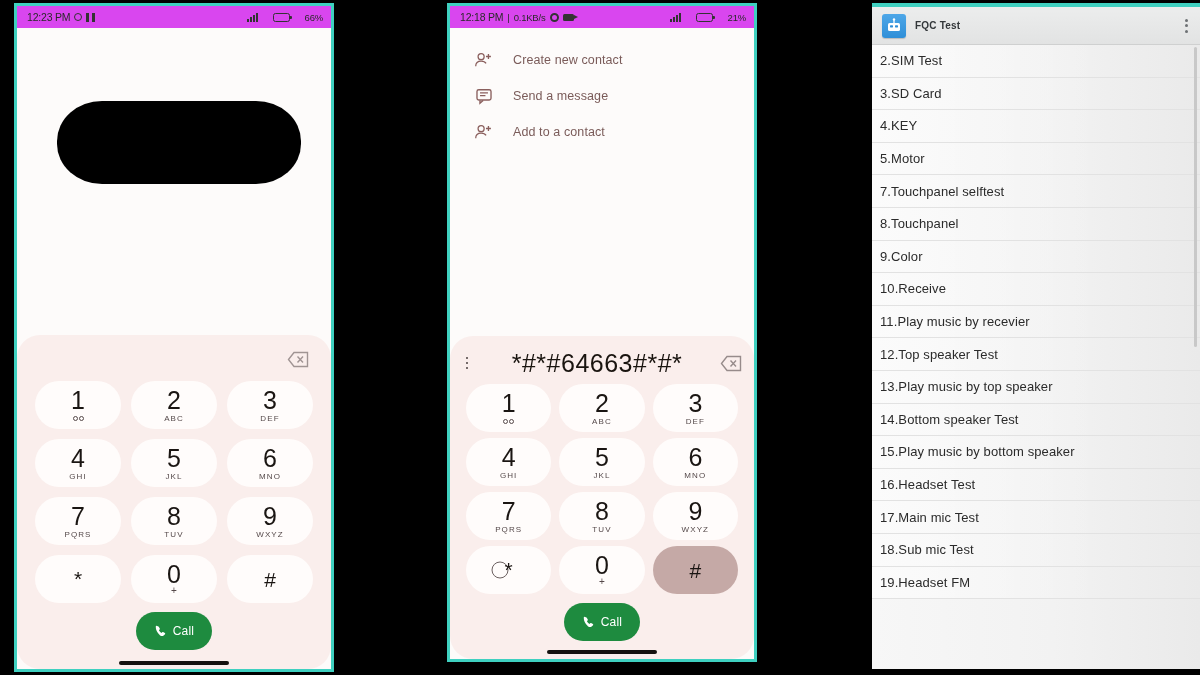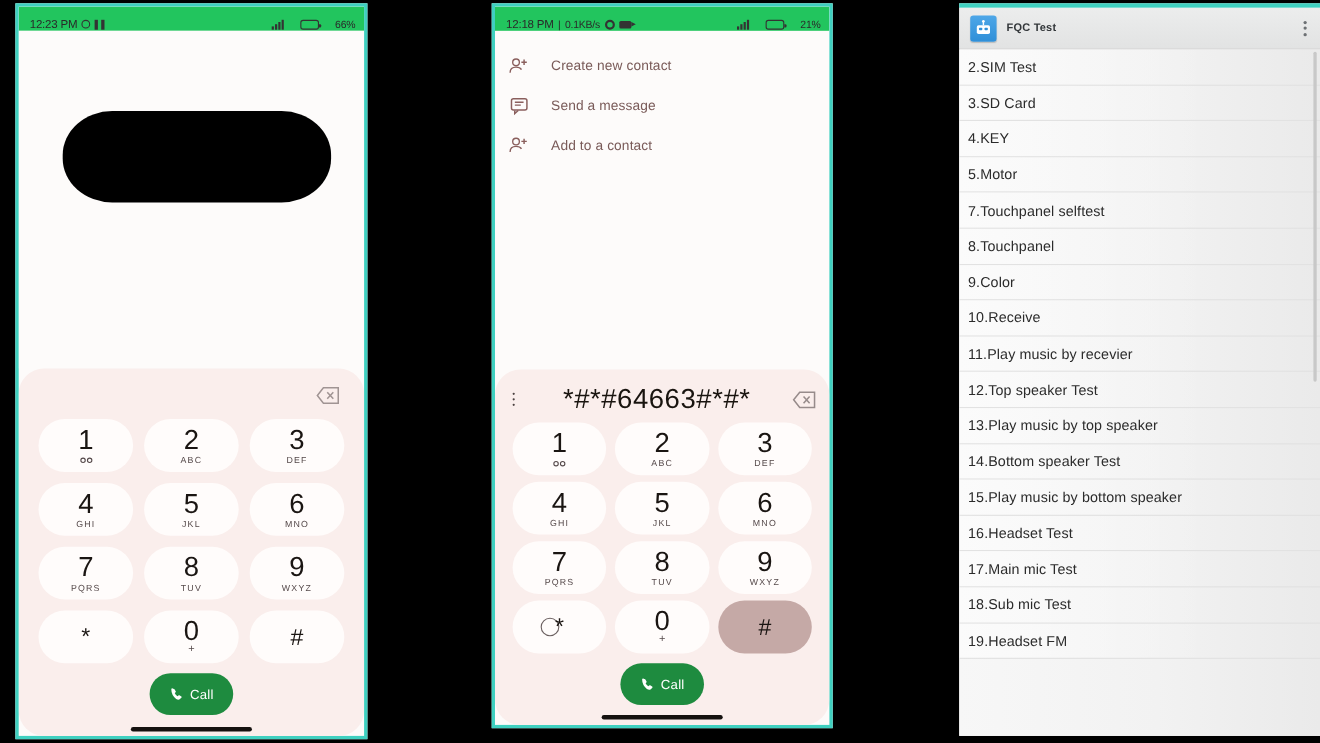--- a/index.html
+++ b/index.html
@@ -54,24 +54,24 @@
     width: 328px;
     height: 666px;
     background: #f4f4f4;
     border-top: 4px solid #3fd0c0;
   }
 
   
   .statusbar {
     height: 22px;
     display: flex;
-    align-items: flex-end;
+    align-items: center;
     justify-content: space-between;
     padding: 0 8px 0 10px;
-    background: #22c55e;
+    background: #d946ef;
     font-size: 10px;
     color: #2a2a2a;
     letter-spacing: -0.2px;
     white-space: nowrap;
   }
   .sb-left { display: flex; align-items: center; gap: 4px; }
   .sb-right { display: flex; align-items: center; gap: 15px; }
   .sb-time { font-size: 10.5px; font-weight: 500; }
   .sb-rate { font-size: 9.5px; }
 
@@ -313,21 +313,21 @@
   .home-indicator {
     width: 110px; height: 4px;
     background: #15110f;
     border-radius: 3px;
     margin: 9px auto 0 auto;
   }
   #phone1 .home-indicator { margin-top: 11px; }
 
   
   .contact-menu {
-    padding: 14px 0 0 12px;
+    padding: 14px 0 0 24px;
   }
   .cm-item {
     display: flex;
     align-items: center;
     gap: 20px;
     height: 36px;
     cursor: pointer;
   }
   .cm-label {
     font-size: 12.5px;

